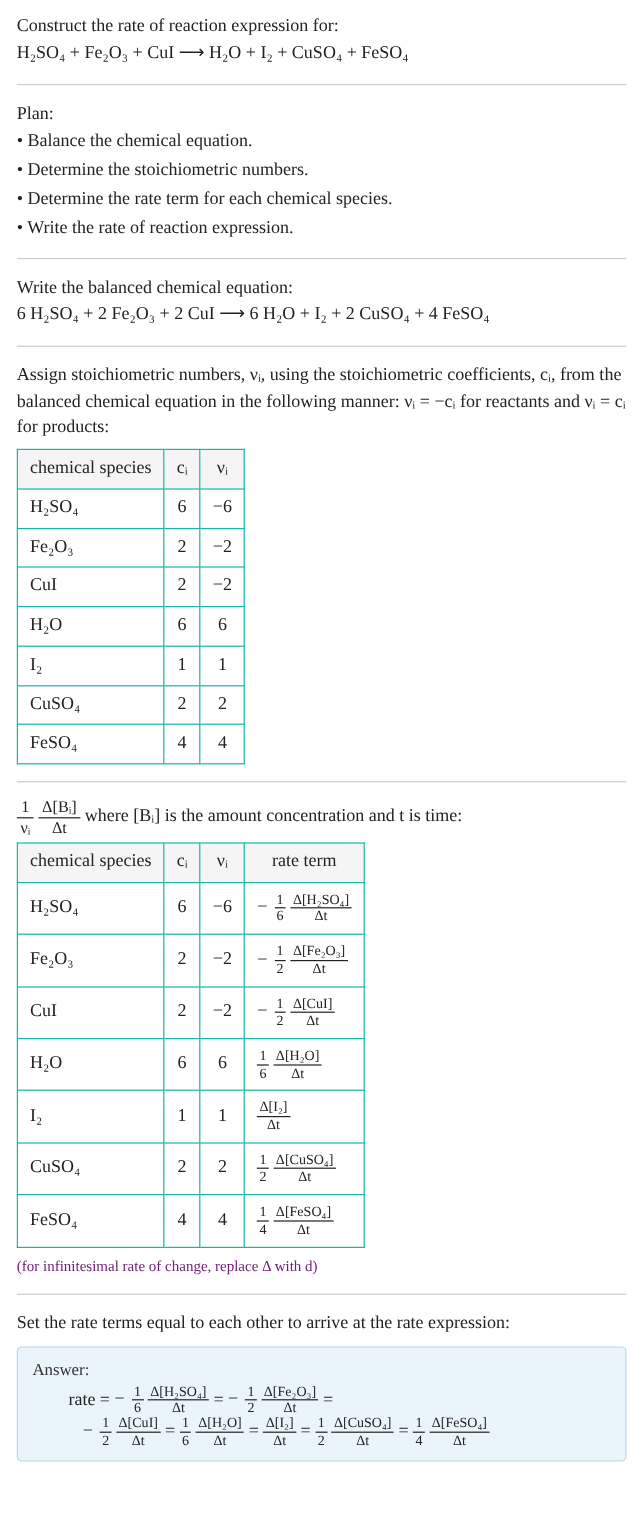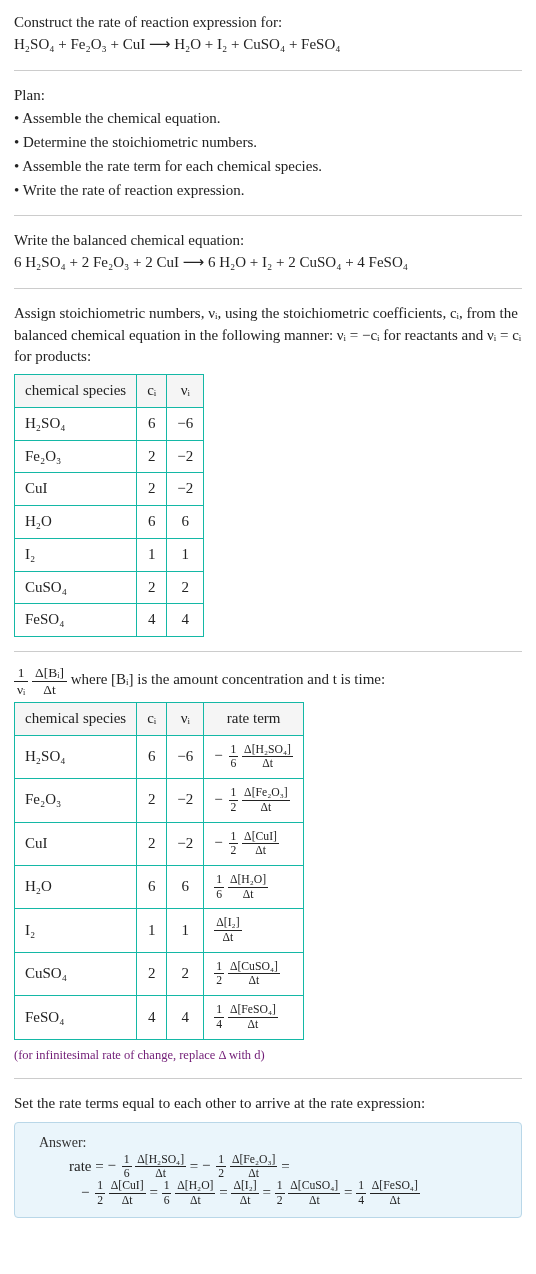--- a/index.html
+++ b/index.html
@@ -11,37 +11,37 @@
 .tbl th{background:#f5f5f5}
 .rt td{padding:8px 10px}
 .frac{display:inline-block;text-align:center;vertical-align:middle;font-size:.9em;line-height:1}
 .frac .n{display:block;border-bottom:1px solid #222;padding:0 3px 1px}
 .frac .d{display:block;padding:1px 3px 0}
 .sfrac{display:inline-block;text-align:center;vertical-align:middle;font-size:.78em;line-height:1}
 .sfrac .n{display:block;border-bottom:1px solid #222;padding:0 2px 1px}
 .sfrac .d{display:block;padding:1px 2px 0}
 .neg{margin-right:2px}
 .small{font-size:12.5px;color:#701a75}
-.ansbox{background:#eaf5fb;border:1px solid #b9d7e8;border-radius:4px;padding:10px 24px;margin-top:8px}
+.ansbox{background:#eaf5fb;border:1px solid #b9d7e8;border-radius:4px;padding:10px 12px;margin-top:8px}
 .ansbox .al{font-size:14px;color:#333}
 .indent{margin-left:30px}
 .indent2{margin-left:12px}
 </style>
 </head>
 <body>
 
 <div>Construct the rate of reaction expression for:</div>
 <div>H₂SO₄ + Fe₂O₃ + CuI ⟶ H₂O + I₂ + CuSO₄ + FeSO₄</div>
 
 <hr class="sep">
 
 <div>Plan:</div>
-<div class="bullet">• Assemble the chemical equation.</div>
+<div class="bullet">• Balance the chemical equation.</div>
 <div class="bullet">• Determine the stoichiometric numbers.</div>
-<div class="bullet">• Assemble the rate term for each chemical species.</div>
+<div class="bullet">• Determine the rate term for each chemical species.</div>
 <div class="bullet">• Write the rate of reaction expression.</div>
 
 <hr class="sep">
 
 <div>Write the balanced chemical equation:</div>
 <div>6 H₂SO₄ + 2 Fe₂O₃ + 2 CuI ⟶ 6 H₂O + I₂ + 2 CuSO₄ + 4 FeSO₄</div>
 
 <hr class="sep">
 
 <div>Assign stoichiometric numbers, νᵢ, using the stoichiometric coefficients, cᵢ, from the balanced chemical equation in the following manner: νᵢ = −cᵢ for reactants and νᵢ = cᵢ for products:</div>

